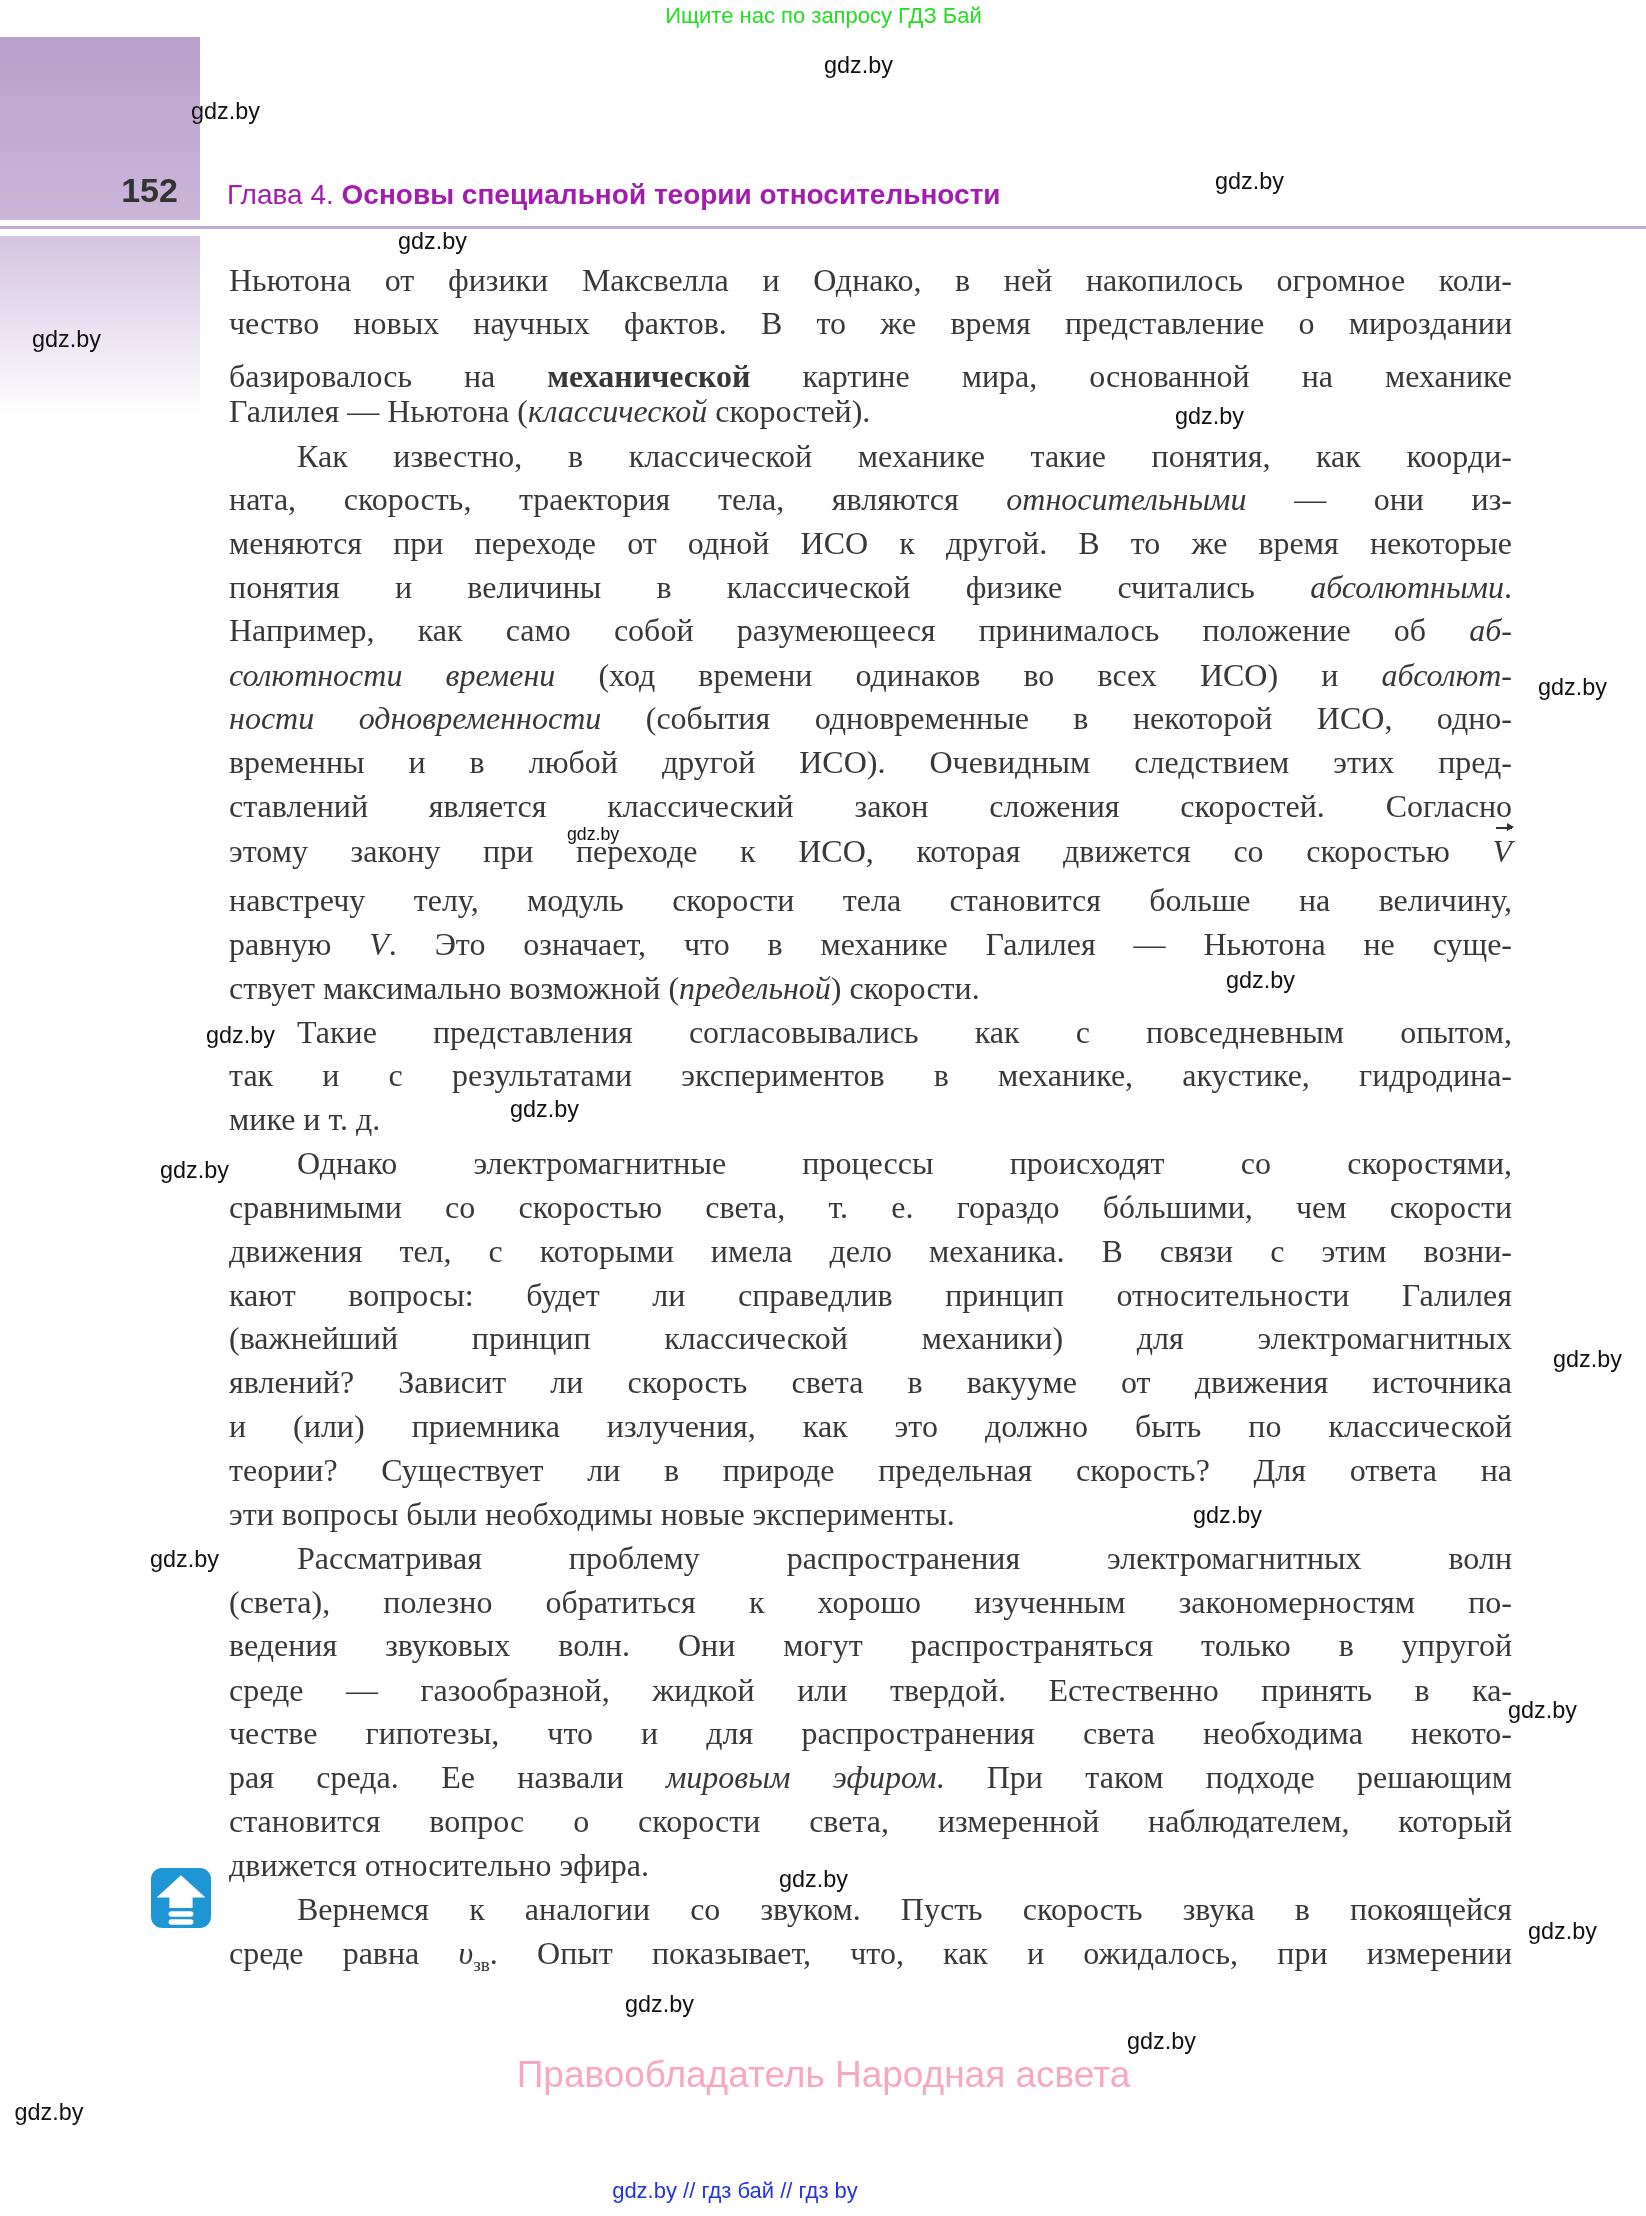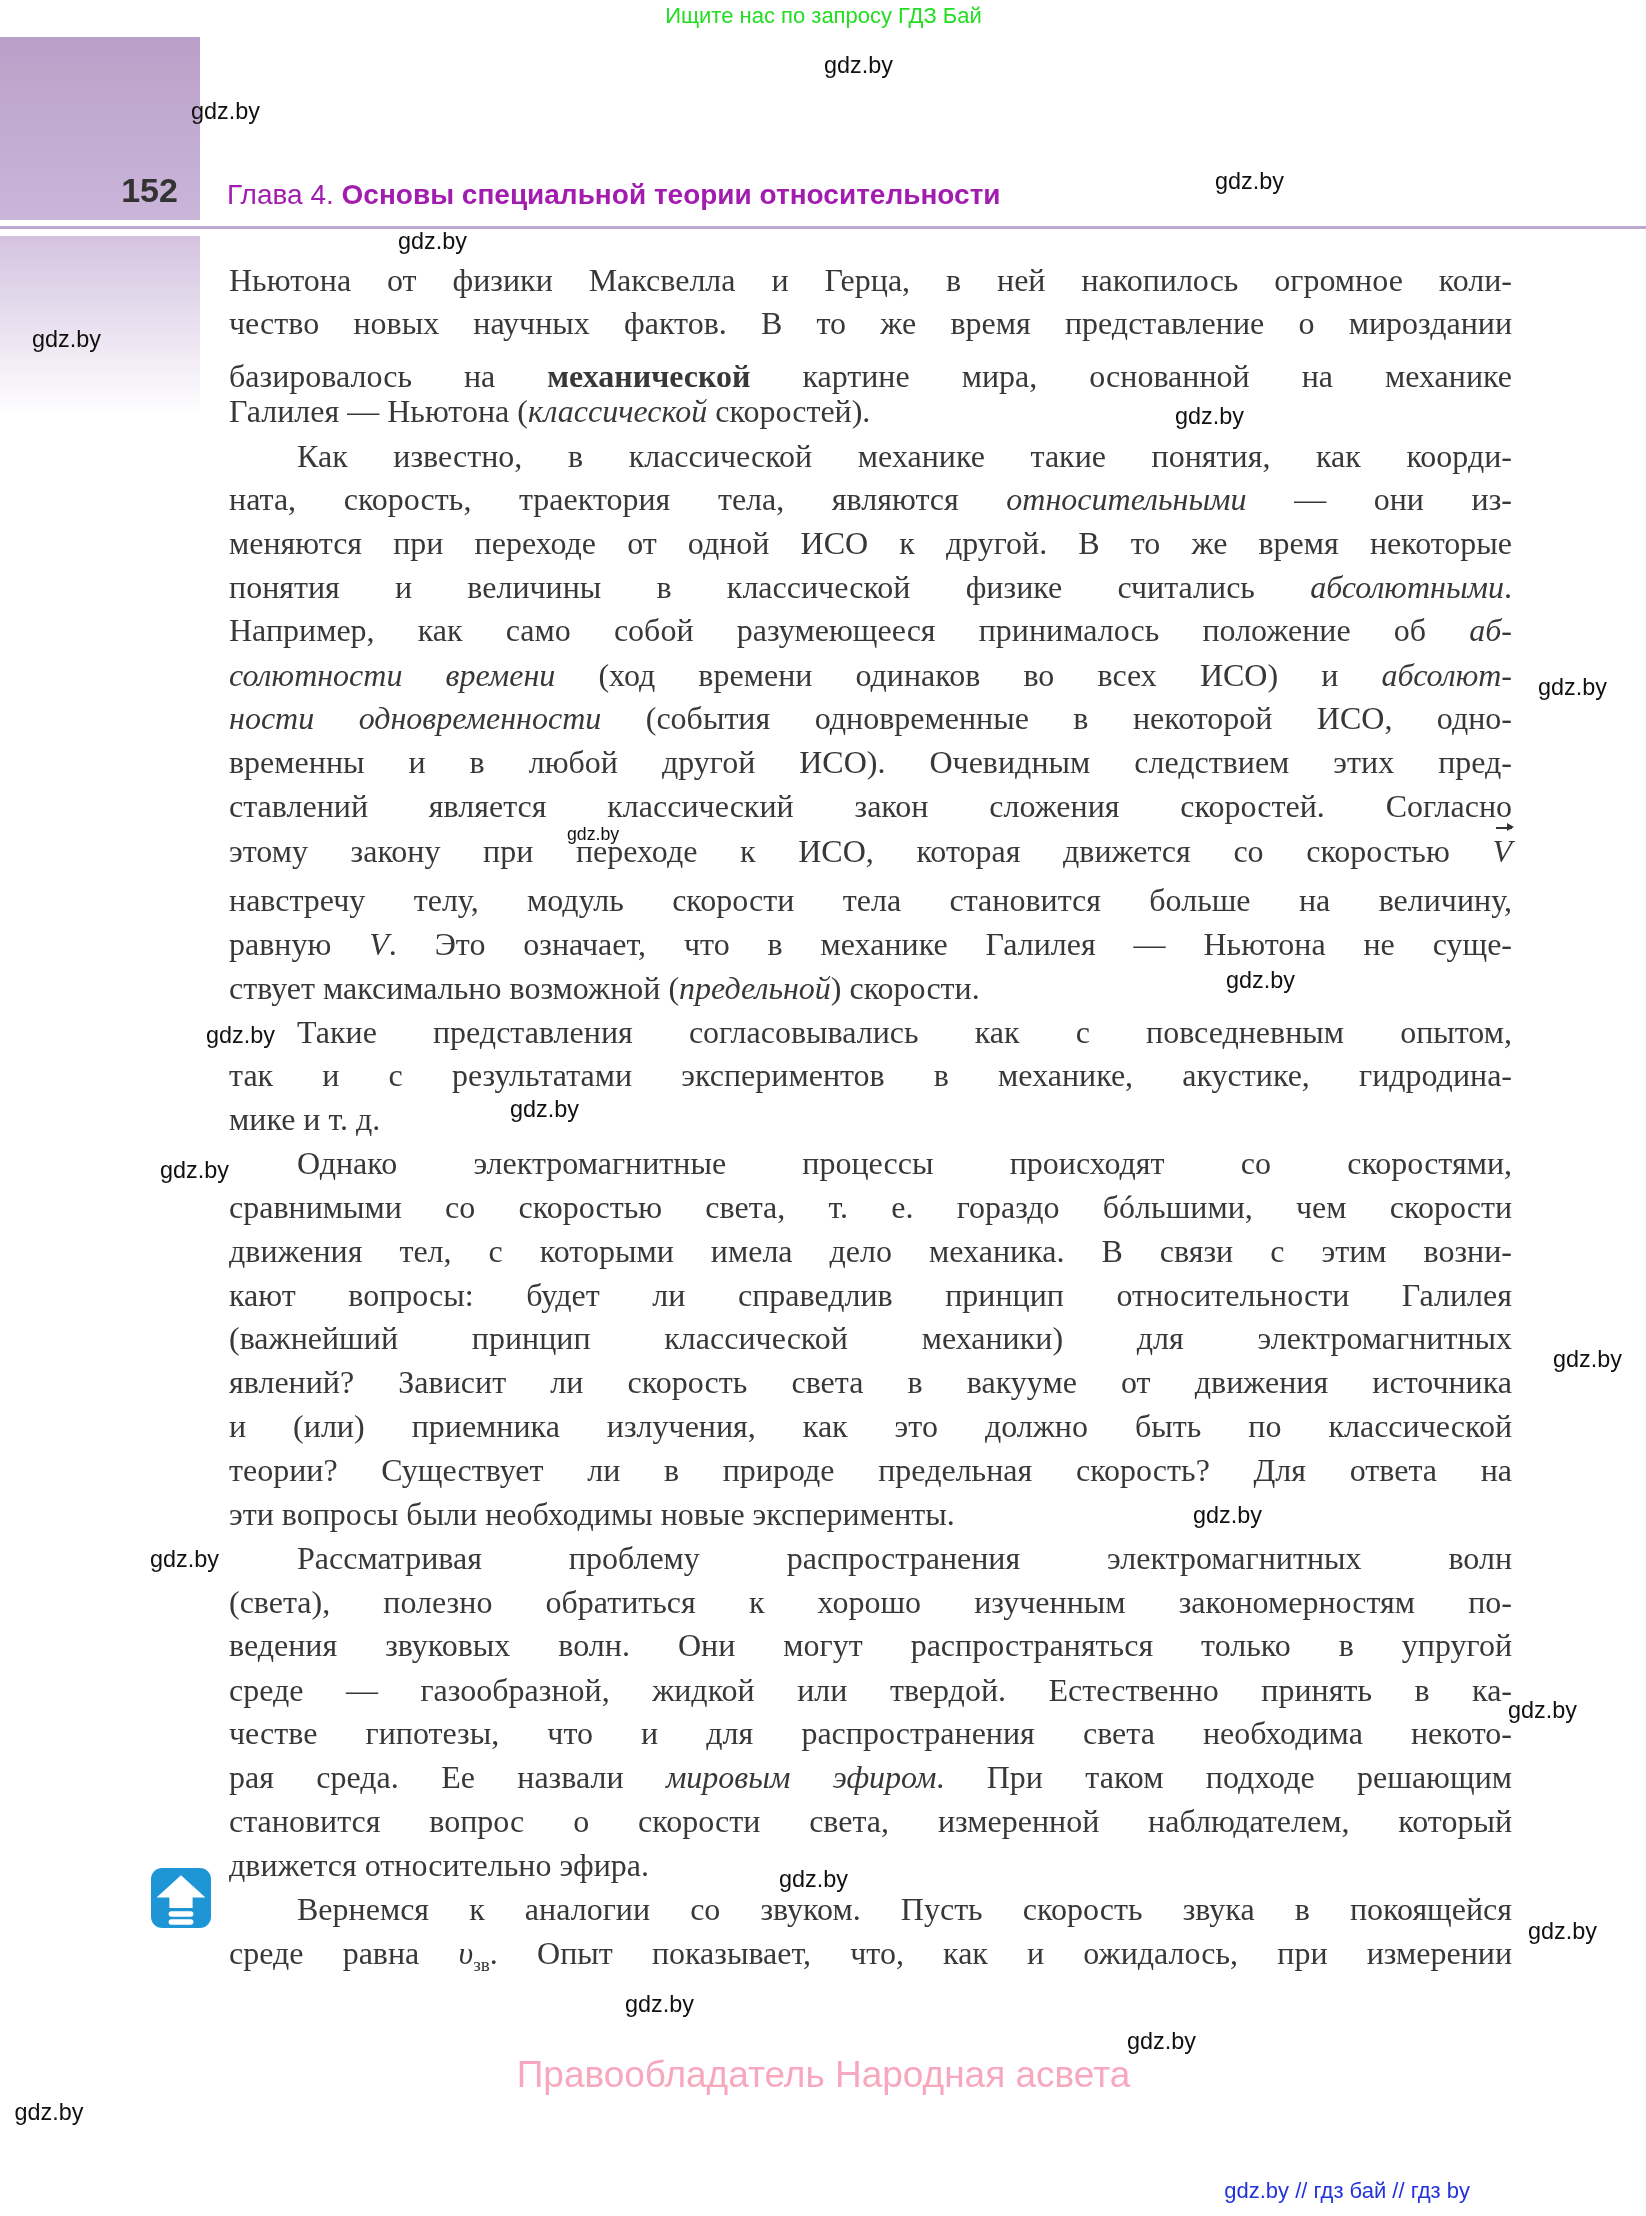--- a/index.html
+++ b/index.html
@@ -14,21 +14,21 @@
   .chapter b{font-weight:bold;}
   .line{position:absolute;left:229px;width:1283px;height:44px;font-family:"Liberation Serif","DejaVu Serif",serif;font-size:32px;color:#383838;white-space:nowrap;text-align:justify;text-align-last:justify;line-height:44px;}
   .line.ind{left:297px;width:1215px;}
   .line.end{text-align-last:left;}
   .line i{font-style:italic;}
   .line b{font-weight:bold;}
   .wm{position:absolute;font-family:"Liberation Sans",sans-serif;font-size:23.4px;color:#111;white-space:nowrap;}
   .wm.small{font-size:17.7px;}
   .icon{left:151px;top:1868px;width:60px;height:60px;}
   .copyright{left:0;width:1647px;top:2054px;text-align:center;color:#f7a8bf;font-family:"Liberation Sans",sans-serif;font-size:37px;}
-  .footer{left:0;width:1470px;top:2178px;text-align:right;color:#2233dd;font-family:"Liberation Sans",sans-serif;font-size:22px;}
+  .footer{left:0;width:1470px;top:2178px;text-align:center;color:#2233dd;font-family:"Liberation Sans",sans-serif;font-size:22px;}
   .vec{position:relative;display:inline-block;font-style:italic;}
   .vec::before{content:"";position:absolute;left:3.2px;right:0;top:-1.6px;height:1.6px;background:#333;}
   .vec::after{content:"";position:absolute;right:-1.6px;top:-5.6px;border-left:7.3px solid #333;border-top:4.8px solid transparent;border-bottom:4.8px solid transparent;}
   sub{font-size:19.3px;}
 </style>
 </head>
 <body>
 
 <div class="abs top-ad">Ищите нас по запросу ГДЗ Бай</div>
 
@@ -36,21 +36,21 @@
 <div class="abs side-body"></div>
 <div class="abs rule"></div>
 
 <div class="abs page-num">152</div>
 <div class="abs chapter">
   <span>Глава 4.</span>
   <b>Основы специальной теории относительности</b>
 </div>
 
 <div id="body">
-    <div class="line" style="top: 258px;"><span>Ньютона от физики Максвелла и Герца, в ней накопилось огромное коли-</span></div>
+    <div class="line" style="top: 258px;"><span>Ньютона от физики Максвелла и Однако, в ней накопилось огромное коли-</span></div>
     <div class="line" style="top: 301px;"><span>чество новых научных фактов. В то же время представление о мироздании</span></div>
     <div class="line" style="top: 346px; margin-top: 8px;"><span>базировалось на </span><b>механической</b><span> картине мира, основанной на механике</span></div>
     <div class="line end" style="top: 389px;"><span>Галилея — Ньютона (</span><i>классической</i><span> скоростей).</span></div>
     <div class="line ind" style="top: 434px;"><span>Как известно, в классической механике такие понятия, как коорди-</span></div>
     <div class="line" style="top: 477px;"><span>ната, скорость, траектория тела, являются </span><i>относительными</i><span> — они из-</span></div>
     <div class="line" style="top: 521px;"><span>меняются при переходе от одной ИСО к другой. В то же время некоторые</span></div>
     <div class="line" style="top: 565px;"><span>понятия и величины в классической физике считались </span><i>абсолютными</i><span>.</span></div>
     <div class="line" style="top: 608px;"><span>Например, как само собой разумеющееся принималось положение об </span><i>аб-</i><span></span></div>
     <div class="line" style="top: 653px;"><span></span><i>солютности времени</i><span> (ход времени одинаков во всех ИСО) и </span><i>абсолют-</i></div>
     <div class="line" style="top: 696px;"><span></span><i>ности одновременности</i><span> (события одновременные в некоторой ИСО, одно-</span></div>

